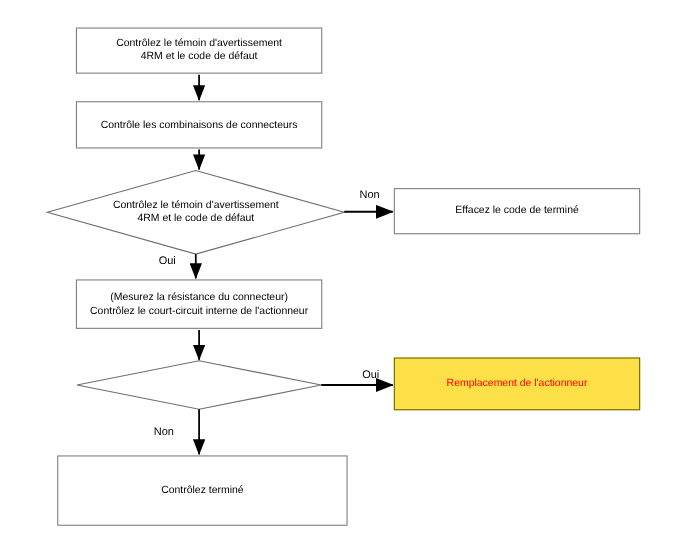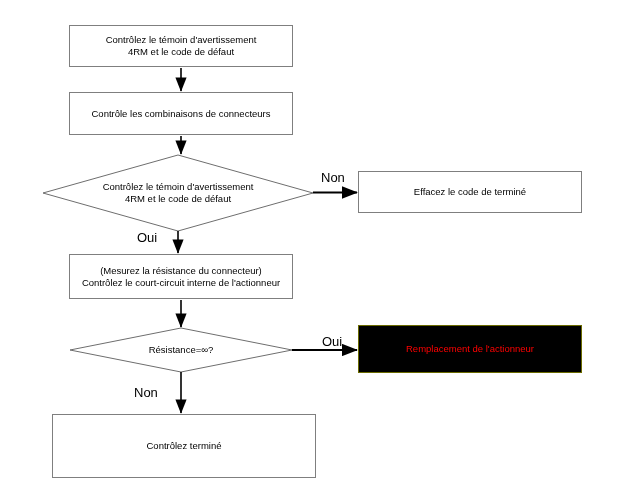--- a/index.html
+++ b/index.html
@@ -43,29 +43,29 @@
     flex-direction: column;
     align-items: center;
     justify-content: center;
     text-align: center;
     font-size: 9.5px;
     line-height: 12px;
     color: #000000;
   }
   .edge-label {
     position: absolute;
-    font-size: 13px;
+    font-size: 10px;
     line-height: 12px;
     color: #000000;
-    text-align: left;
+    text-align: center;
     width: 30px;
   }
   .node span, .diamond-text span { display: block; }
   #node-replace {
-    background: #000000;
+    background: #fde047;
     border-color: #6b6b00;
     color: #ff0000;
   }
 </style>
 </head>
 <body>
 
 <div id="canvas">
 
   <svg id="wires" viewBox="0 0 623 502" xmlns="http://www.w3.org/2000/svg">
@@ -104,23 +104,20 @@
 
   <div class="node" style="left:358px; top:171px; width:224px; height:42px;">
     <span>Effacez le code de terminé</span>
   </div>
 
   <div class="node" style="left:69px; top:254px; width:224px; height:45px;">
     <span>(Mesurez la résistance du connecteur)</span>
     <span>Contrôlez le court-circuit interne de l'actionneur</span>
   </div>
 
-  <div class="diamond-text" style="left:111px; top:341px; width:140px; height:18px;">
-    <span>Résistance=∞?</span>
-  </div>
 
   <div class="node" id="node-replace" style="left:358px; top:325px; width:224px; height:48px;">
     <span>Remplacement de l'actionneur</span>
   </div>
 
   <div class="node" style="left:52px; top:414px; width:264px; height:64px;">
     <span>Contrôlez terminé</span>
   </div>
 
   <div class="edge-label" style="left:321px; top:172px;">Non</div>

